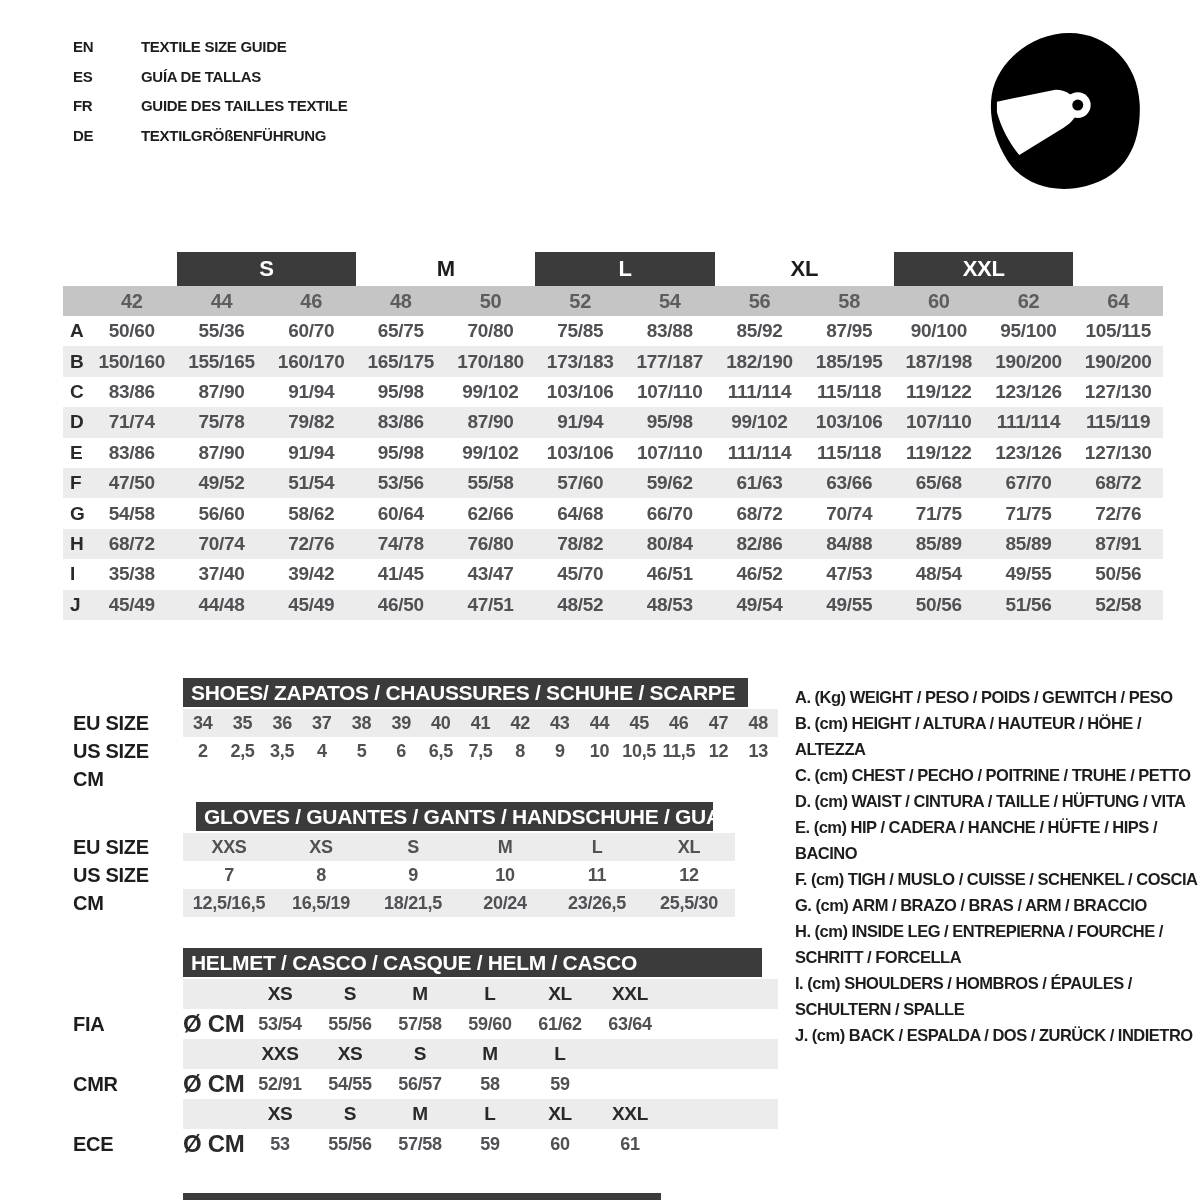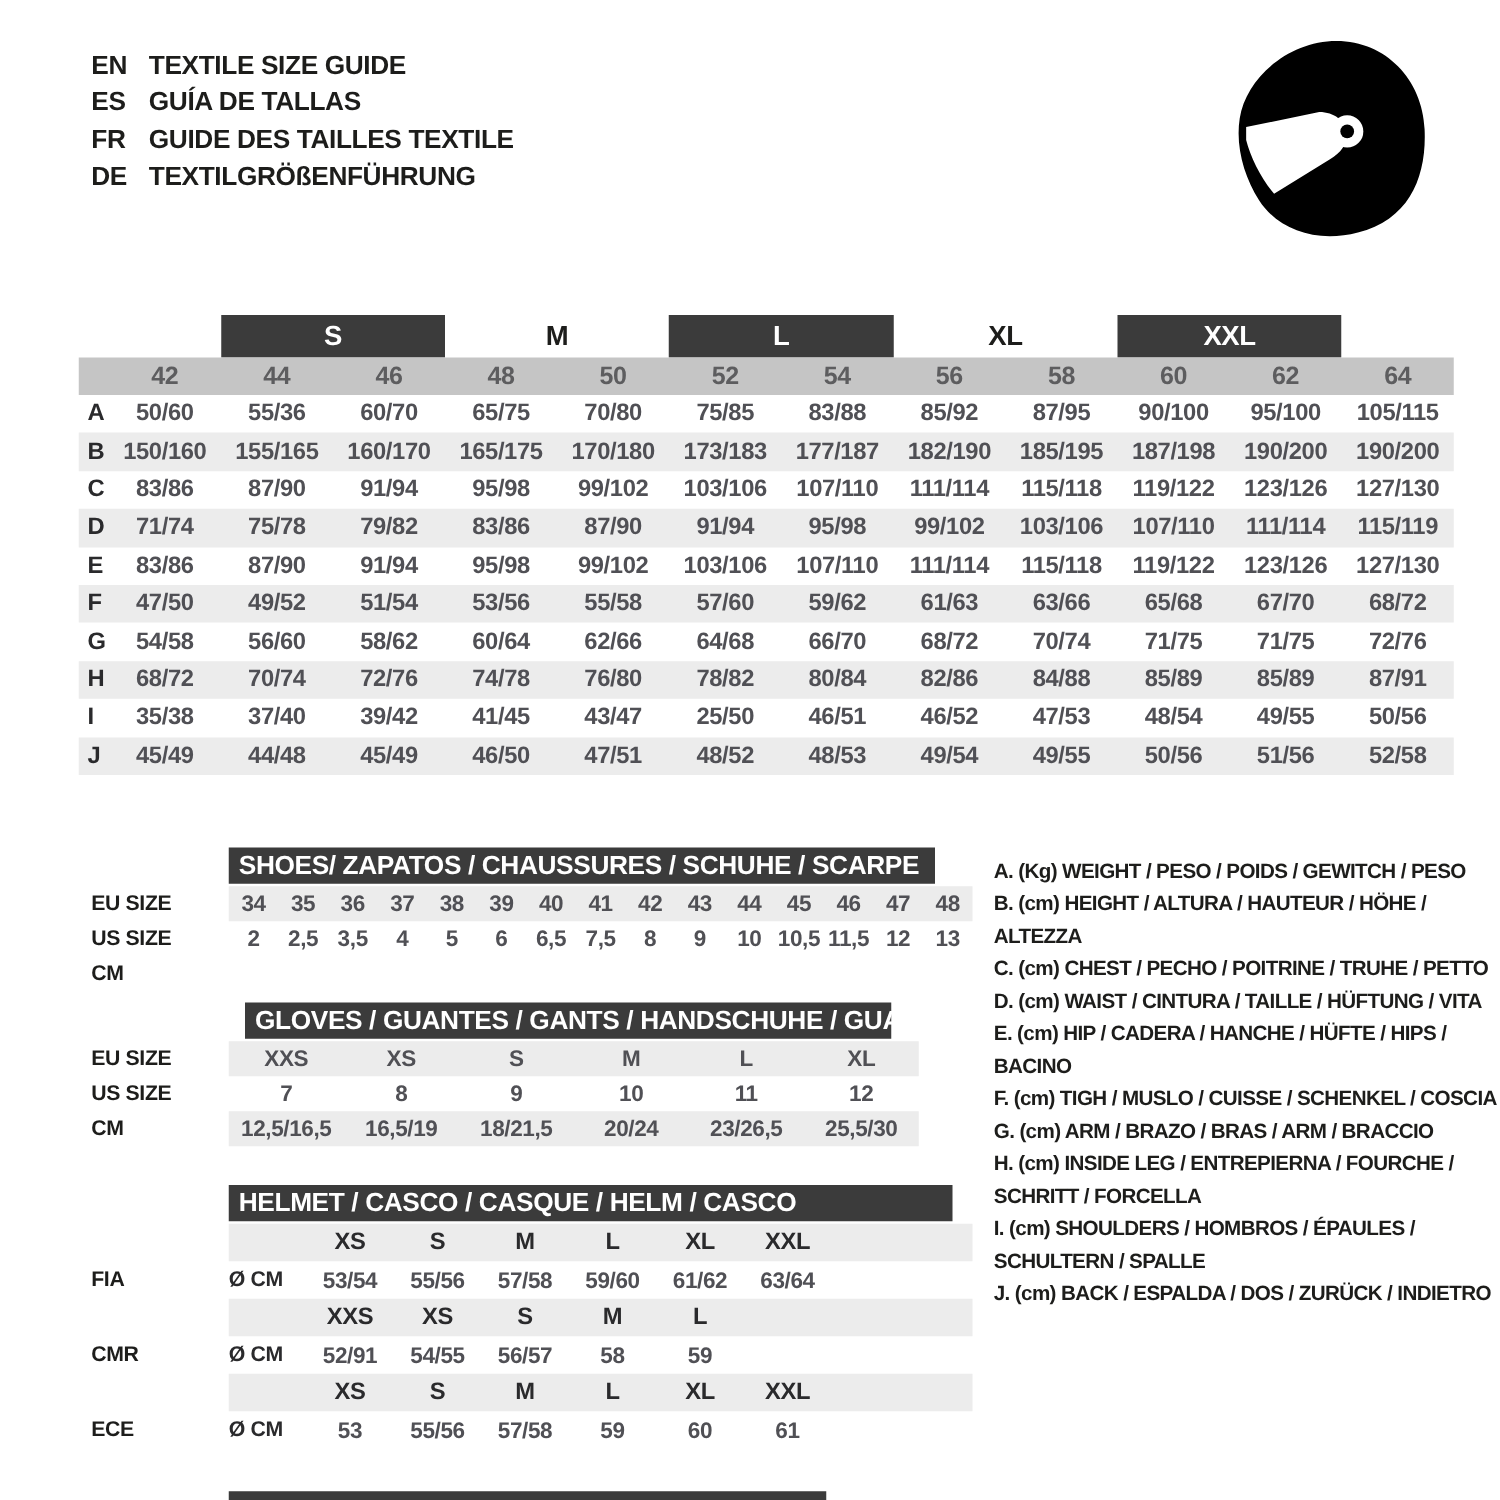--- a/index.html
+++ b/index.html
@@ -1,21 +1,21 @@
 <!DOCTYPE html>
 <html><head>
 <meta charset="utf-8">
 <style>
   html,body{margin:0;padding:0;background:#fff;}
   .page{position:relative;width:1200px;height:1200px;background:#ffffff;overflow:hidden;
         font-family:"Liberation Sans",sans-serif;font-weight:bold;color:#1d1d1b;letter-spacing:-0.3px;}
 
   
   .lang-block{position:absolute;left:73px;top:38px;}
-  .lang-row{display:flex;height:29.6px;align-items:center;font-size:21px;}
+  .lang-row{display:flex;height:29.6px;align-items:flex-start;font-size:15px;gap:22px;}
   .lang-code{width:46px;flex:0 0 46px;}
   .lang-title{white-space:nowrap;}
 
   
   .helmet-icon{position:absolute;left:978px;top:26px;width:172px;height:172px;}
 
   
   .grid13{display:grid;grid-template-columns:24px repeat(12,1fr);}
   .textile-band{position:absolute;left:63px;top:252px;width:1100px;height:34px;}
   .band-label{display:flex;align-items:center;justify-content:center;font-size:22px;color:#1d1d1b;}
@@ -34,29 +34,29 @@
               display:flex;align-items:center;padding-left:8px;box-sizing:border-box;white-space:nowrap;}
   .hdr-shoes{left:183px;top:678px;width:565px;}
   .hdr-gloves{left:196px;top:802px;width:517px;}
   .hdr-helmet{left:183px;top:948px;width:579px;}
   .sec-rows{position:absolute;}
   .rows-shoes{left:73px;top:709px;width:705px;}
   .rows-gloves{left:73px;top:833px;width:662px;}
   .rows-helmet{left:73px;top:979px;width:705px;}
   .secrow{display:grid;grid-template-columns:110px 1fr;height:28px;}
   .secrow.h30{height:30px;}
-  .seclabel{display:flex;align-items:center;font-size:17px;color:#1d1d1b;white-space:nowrap;}
+  .seclabel{display:flex;align-items:center;font-size:20px;color:#1d1d1b;white-space:nowrap;}
   .secband{height:100%;}
   .secband.gray{background:#ececec;}
   .cols15{display:grid;grid-template-columns:repeat(15,1fr);}
   .cols6{display:grid;grid-template-columns:repeat(6,1fr);}
   .helmetgrid{display:grid;grid-template-columns:62px repeat(6,70px) 1fr;}
   .secband .cell{font-size:18px;color:#505055;}
   .secband .cell.sizehead{font-size:19px;color:#2a2a2c;}
-  .secband .cell.unit{font-size:17px;color:#2a2a2c;justify-content:flex-start;}
+  .secband .cell.unit{font-size:24px;color:#2a2a2c;justify-content:flex-start;}
 
   
   .legend{position:absolute;left:795px;top:684px;width:410px;font-size:16.5px;line-height:26px;
           letter-spacing:-0.5px;color:#1d1d1b;}
   .legend-item{}
 
   
   .bottom-sliver{position:absolute;left:183px;top:1193px;width:478px;height:7px;background:#3b3b3b;}
 </style>
 </head>
@@ -234,21 +234,21 @@
         <div class="cell val">85/89</div>
         <div class="cell val">87/91</div>
       </div>
       <div class="trow grid13">
         <div class="cell letter">I</div>
         <div class="cell val">35/38</div>
         <div class="cell val">37/40</div>
         <div class="cell val">39/42</div>
         <div class="cell val">41/45</div>
         <div class="cell val">43/47</div>
-        <div class="cell val">25/50</div>
+        <div class="cell val">45/70</div>
         <div class="cell val">46/51</div>
         <div class="cell val">46/52</div>
         <div class="cell val">47/53</div>
         <div class="cell val">48/54</div>
         <div class="cell val">49/55</div>
         <div class="cell val">50/56</div>
       </div>
       <div class="trow grid13 stripe">
         <div class="cell letter">J</div>
         <div class="cell val">45/49</div>

